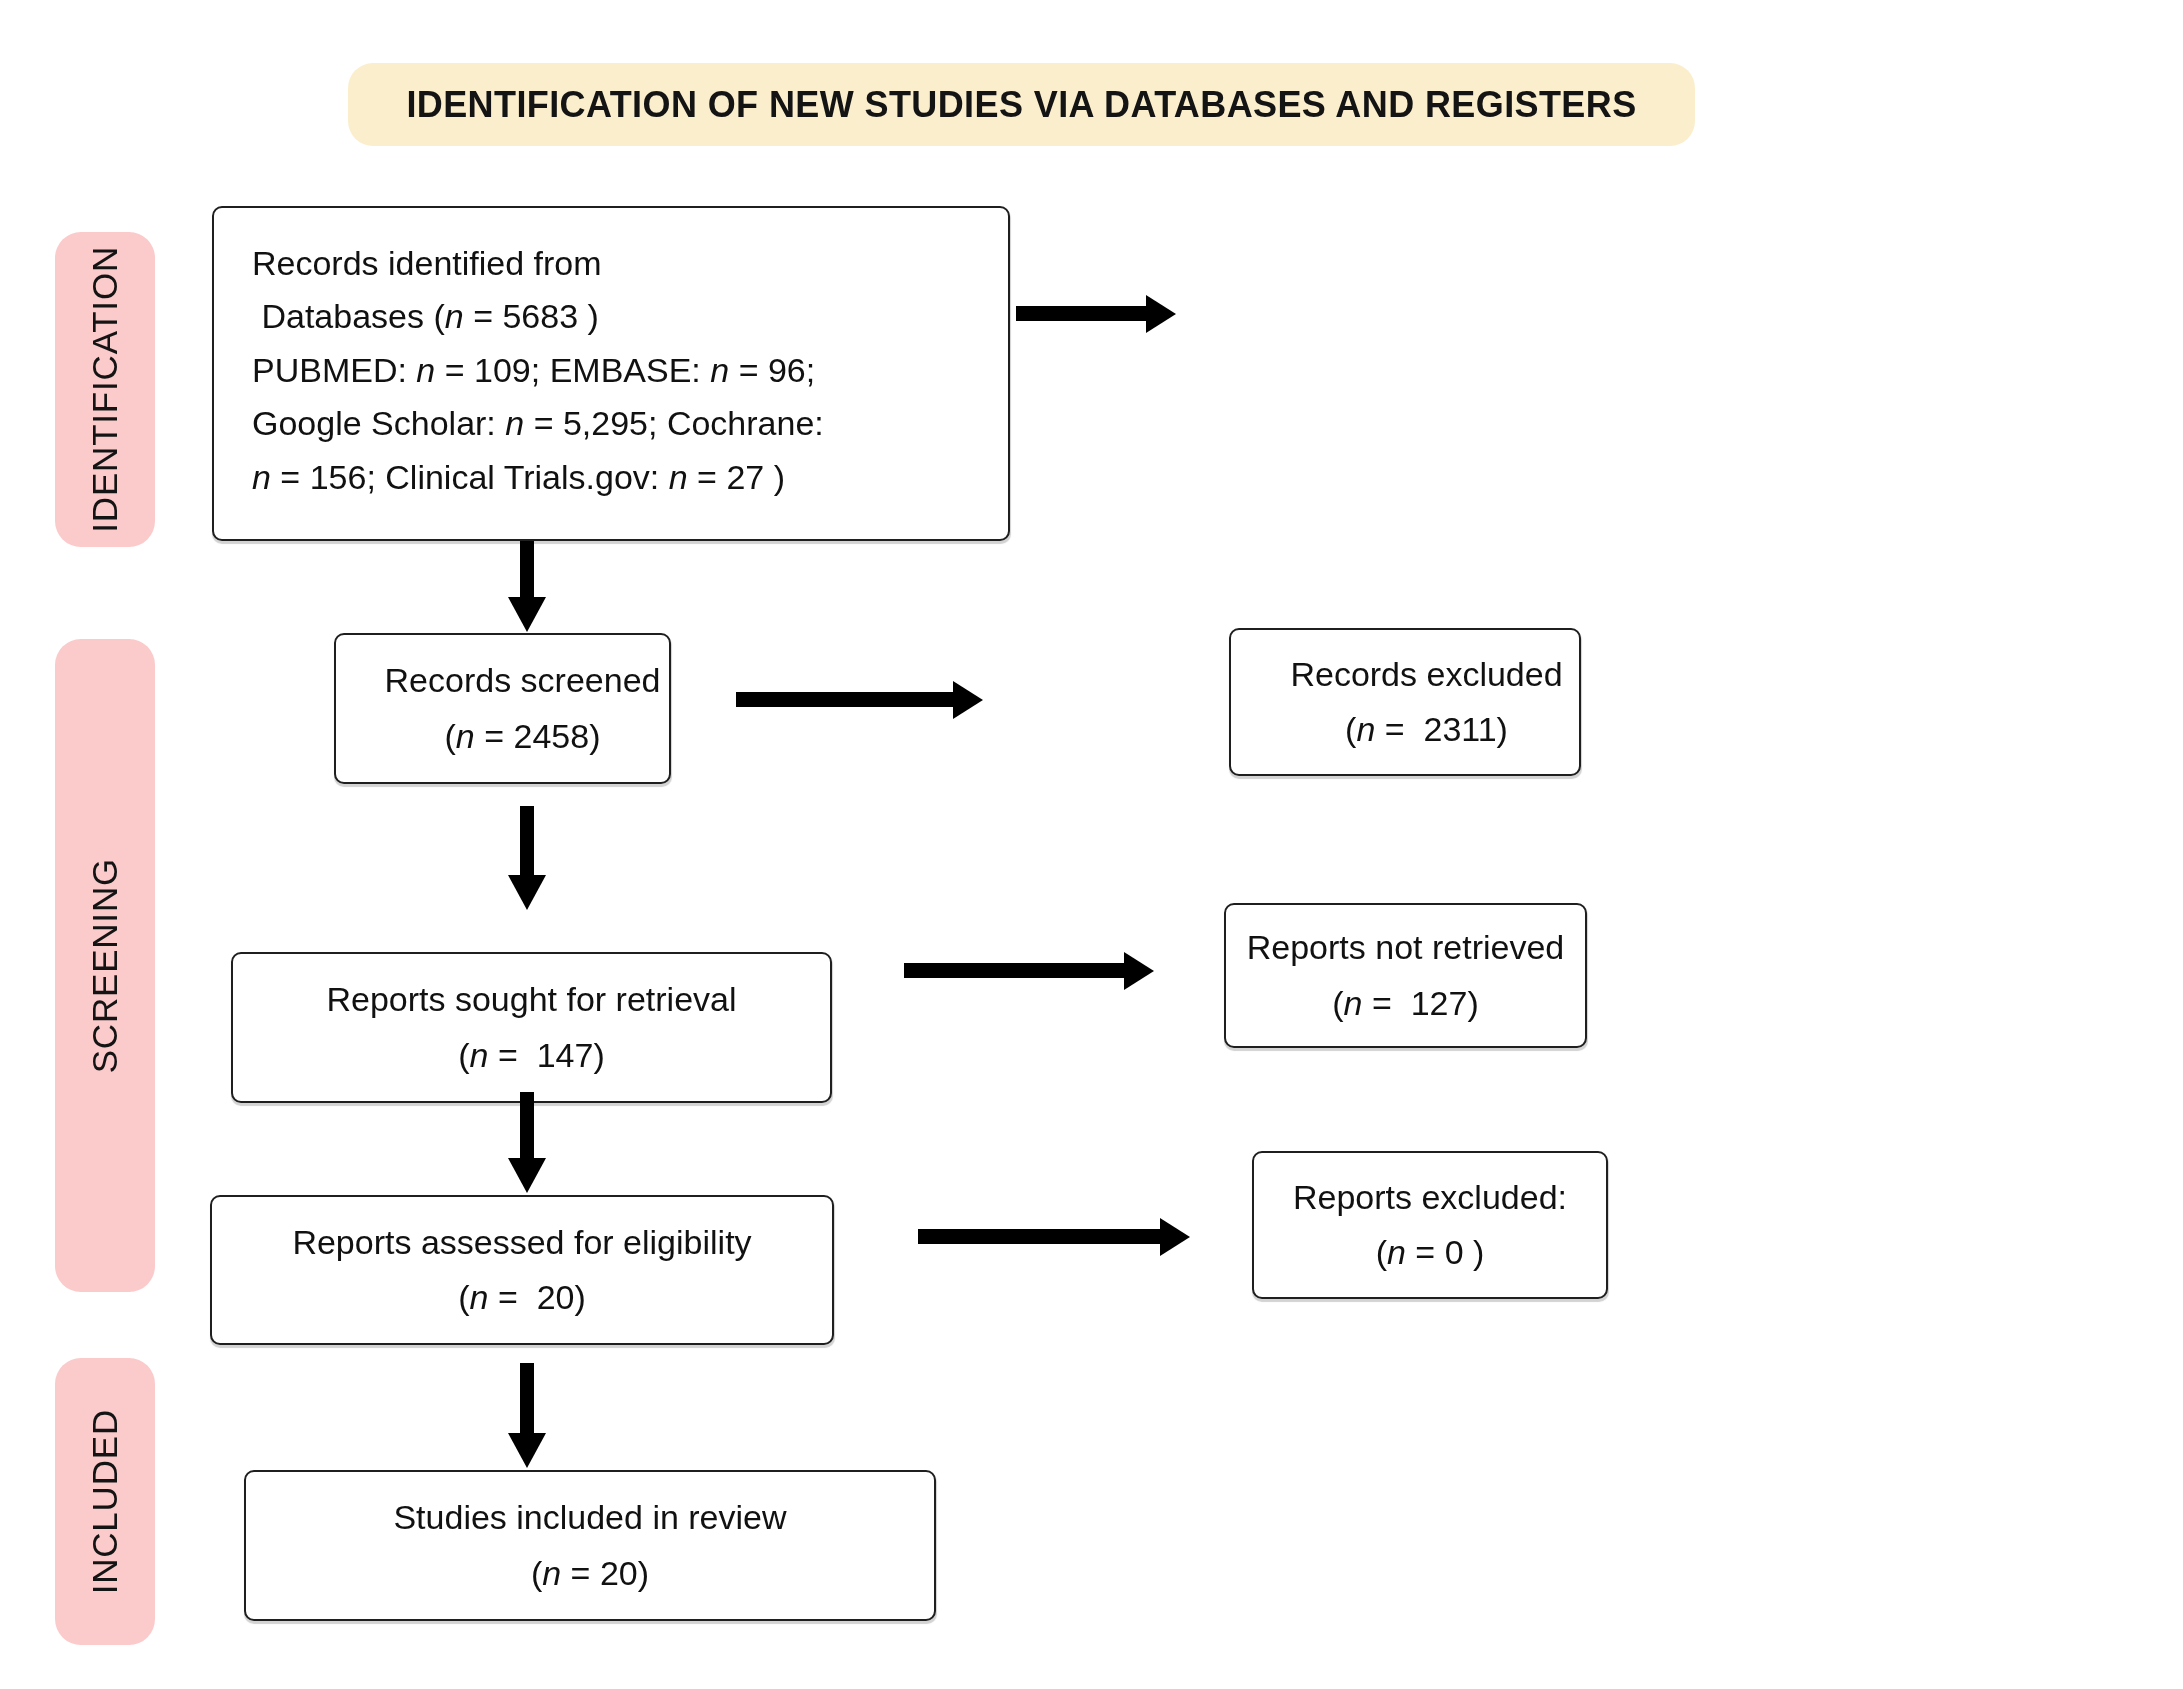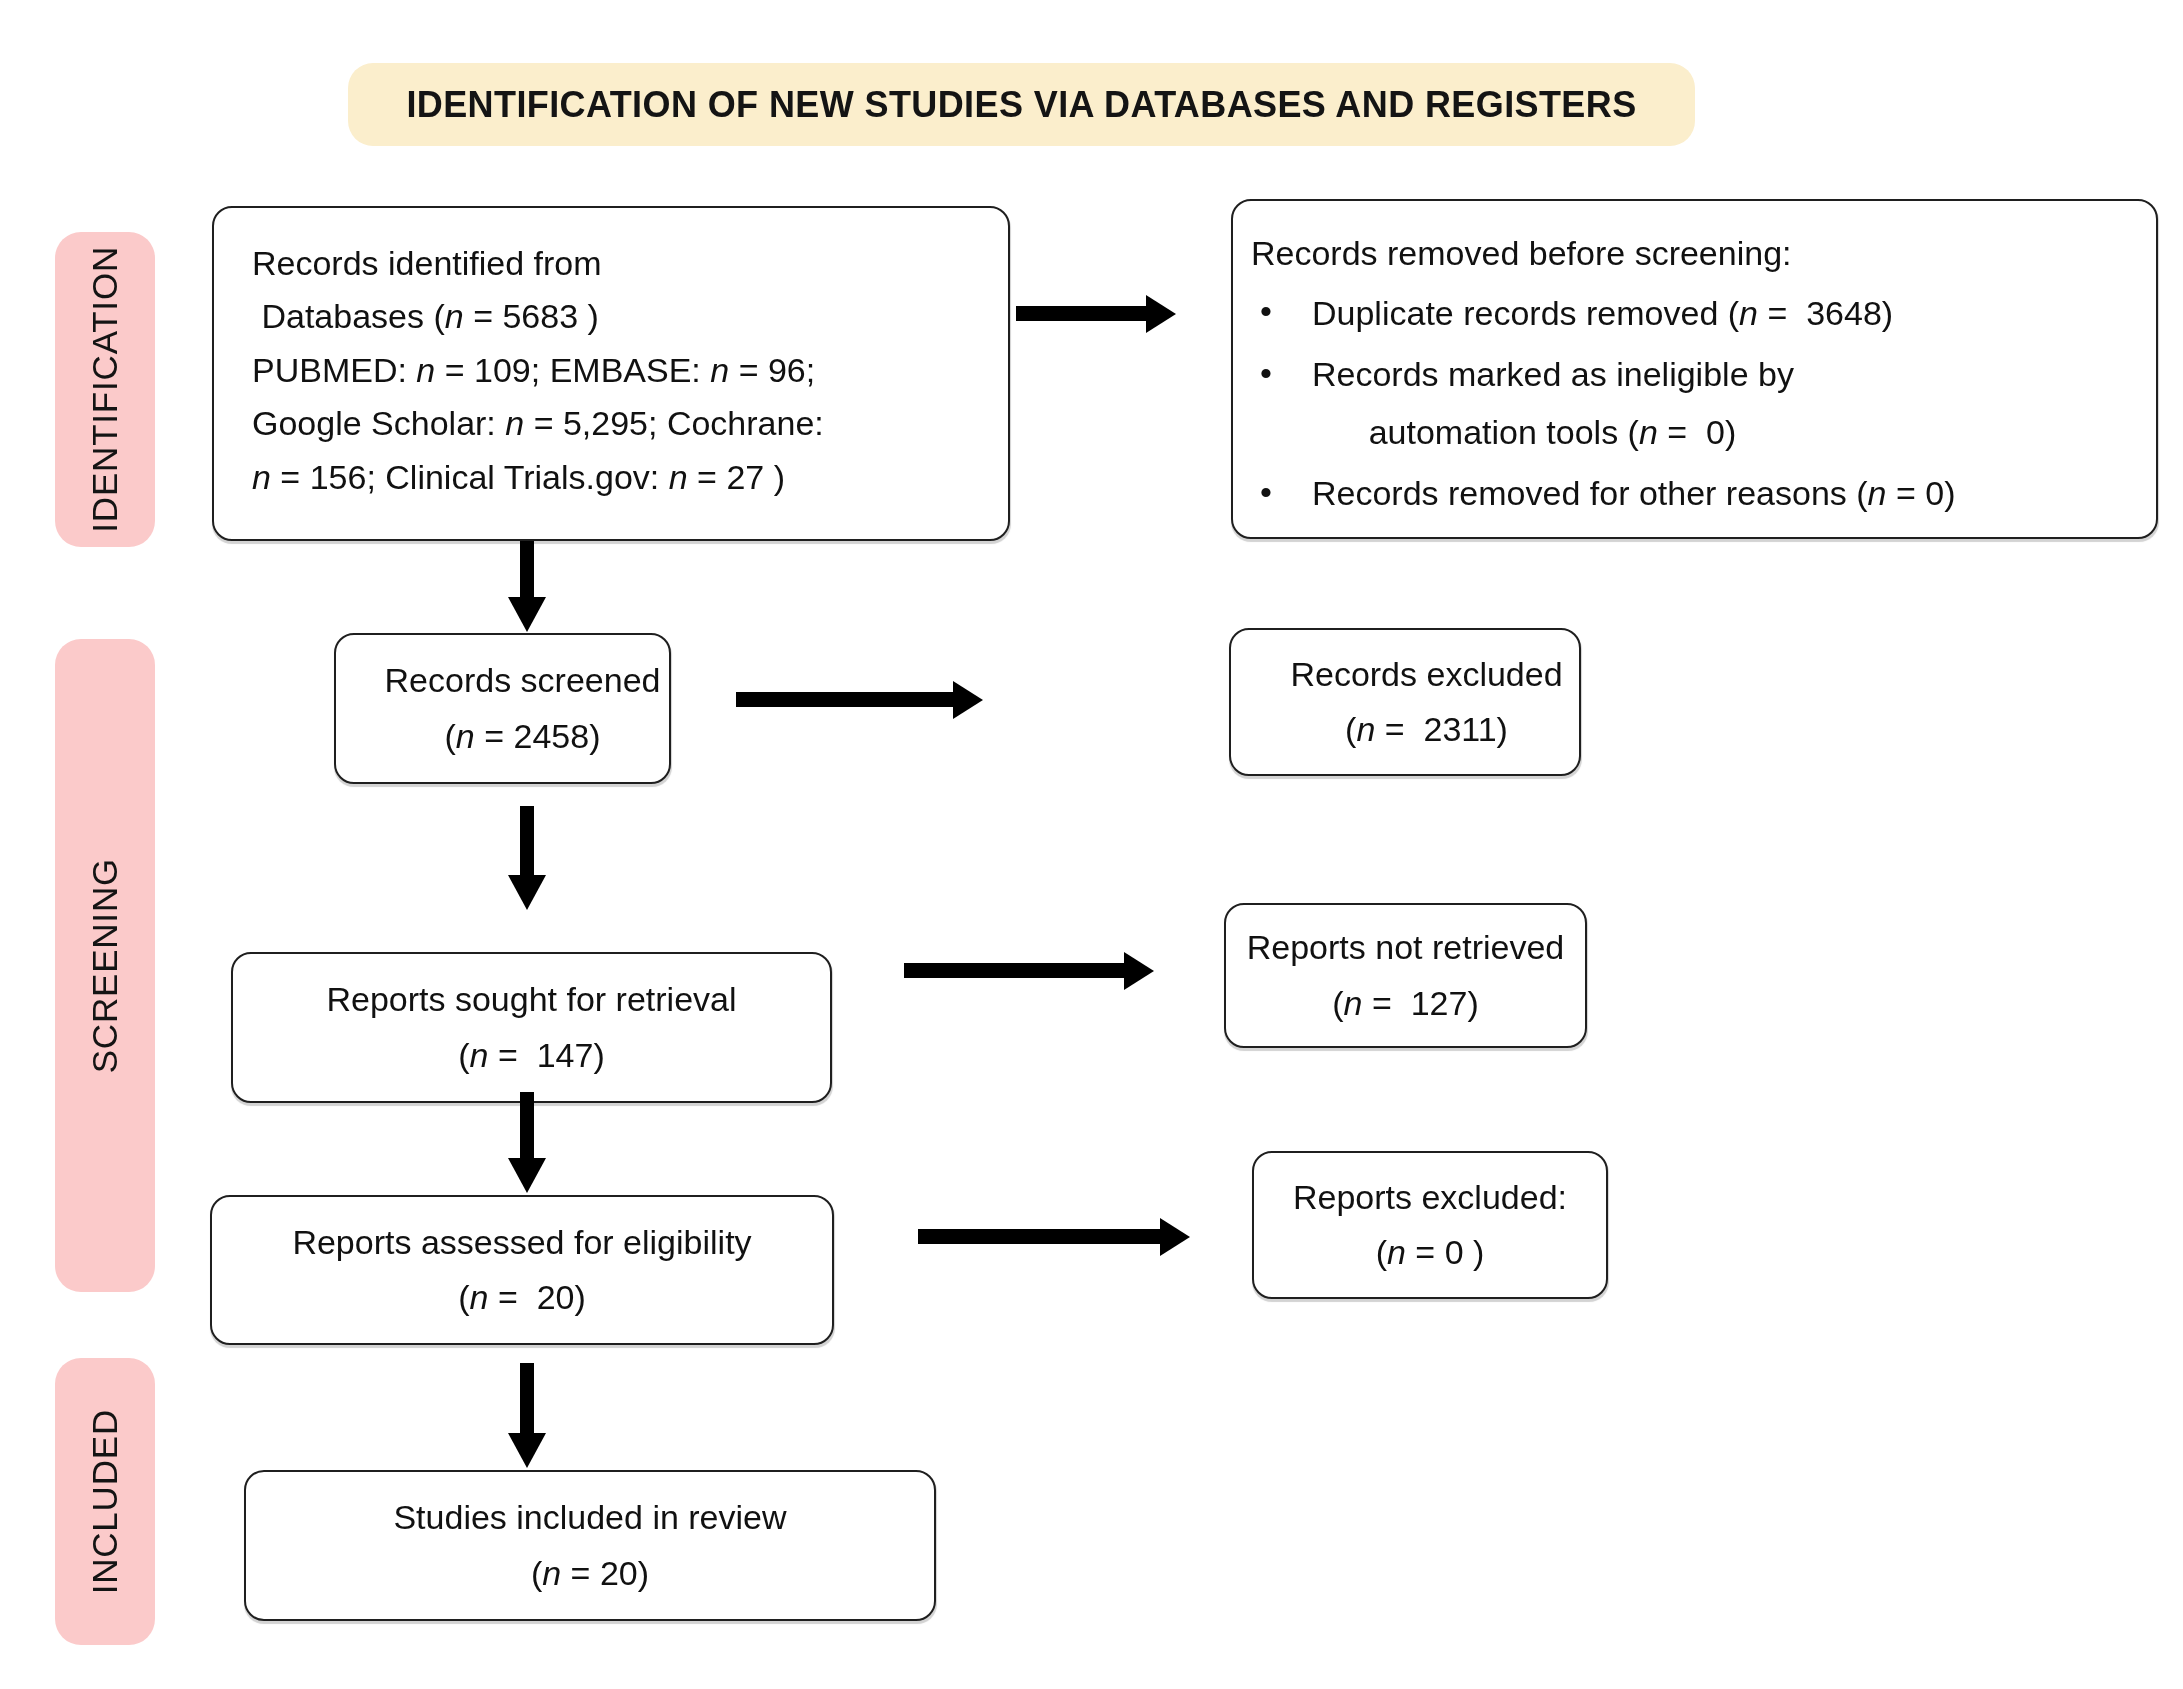--- a/index.html
+++ b/index.html
@@ -41,21 +41,21 @@
     font-size:35px;font-weight:500;
     letter-spacing:0.8px;
     color:#141414;
     white-space:nowrap;
   }
   
   .fbox{
     position:absolute;
     background:#ffffff;
     border:2.3px solid var(--box-border,#1F1F1F);
-    border-radius:20px;
+    border-radius:10px;
     box-sizing:border-box;
     box-shadow:0.8px 2.3px 0.8px rgba(130,130,130,.35);
     font-size:34px;
     line-height:1.57;
   }
   .fbox.center{
     display:flex;flex-direction:column;
     align-items:center;justify-content:center;
     text-align:center;
     line-height:1.63;
@@ -122,29 +122,20 @@
   </div>
 
   <div class="fbox" style="left:212px;top:206px;width:798px;height:335px;">
     <div class="content lines">Records identified from
  Databases (<i>n</i> = 5683 )
 PUBMED: <i>n</i> = 109; EMBASE: <i>n</i> = 96;
 Google Scholar: <i>n</i> = 5,295; Cochrane:
 <i>n</i> = 156; Clinical Trials.gov: <i>n</i> = 27 )</div>
   </div>
 
-  <div class="fbox" style="left:1231px;top:199px;width:927px;height:340px;">
-    <div class="heading lines">Records removed before screening:</div>
-    <ul class="bullets">
-      <li class="lines">Duplicate records removed (<i>n</i> =  3648)</li>
-      <li class="lines">Records marked as ineligible by
-      automation tools (<i>n</i> =  0)</li>
-      <li class="lines">Records removed for other reasons (<i>n</i> = 0)</li>
-    </ul>
-  </div>
 
   <div class="fbox center" style="left:334px;top:633px;width:337px;height:151px;padding-left:40px;">
     <div class="lines">Records screened
 (<i>n</i> = 2458)</div>
   </div>
   <div class="fbox center" style="left:1229px;top:628px;width:352px;height:148px;padding-left:43px;">
     <div class="lines">Records excluded
 (<i>n</i> =  2311)</div>
   </div>
 

